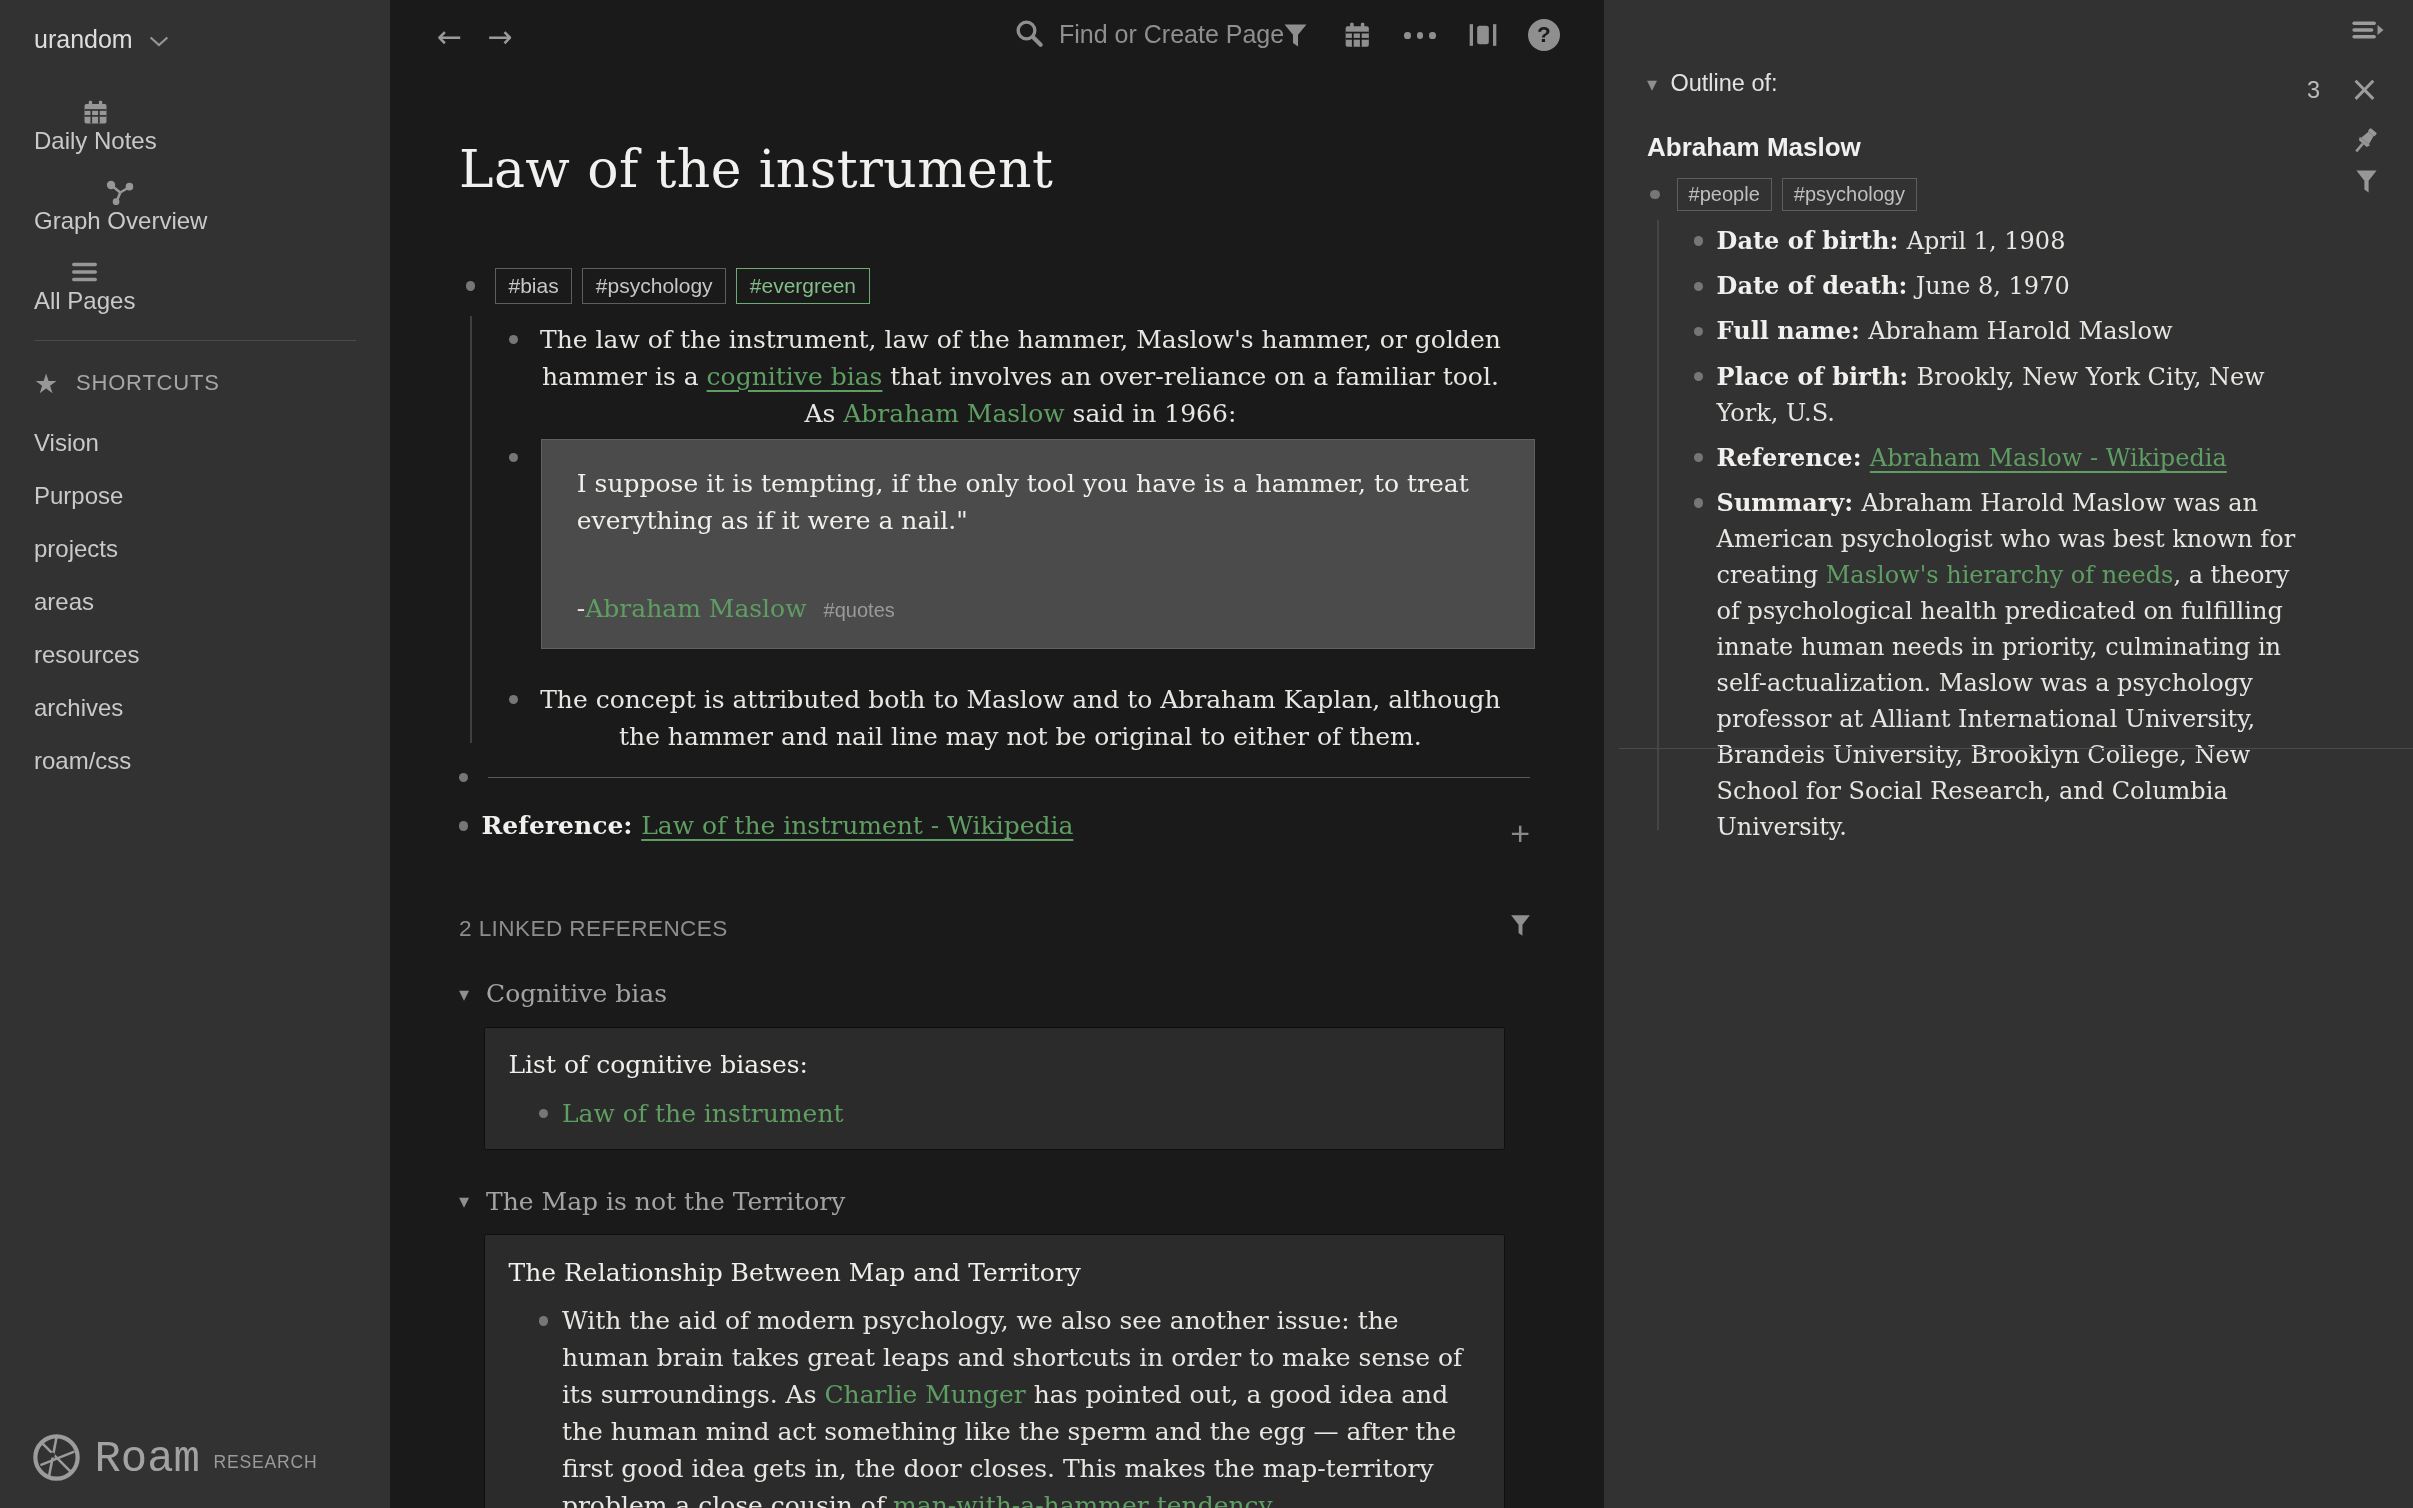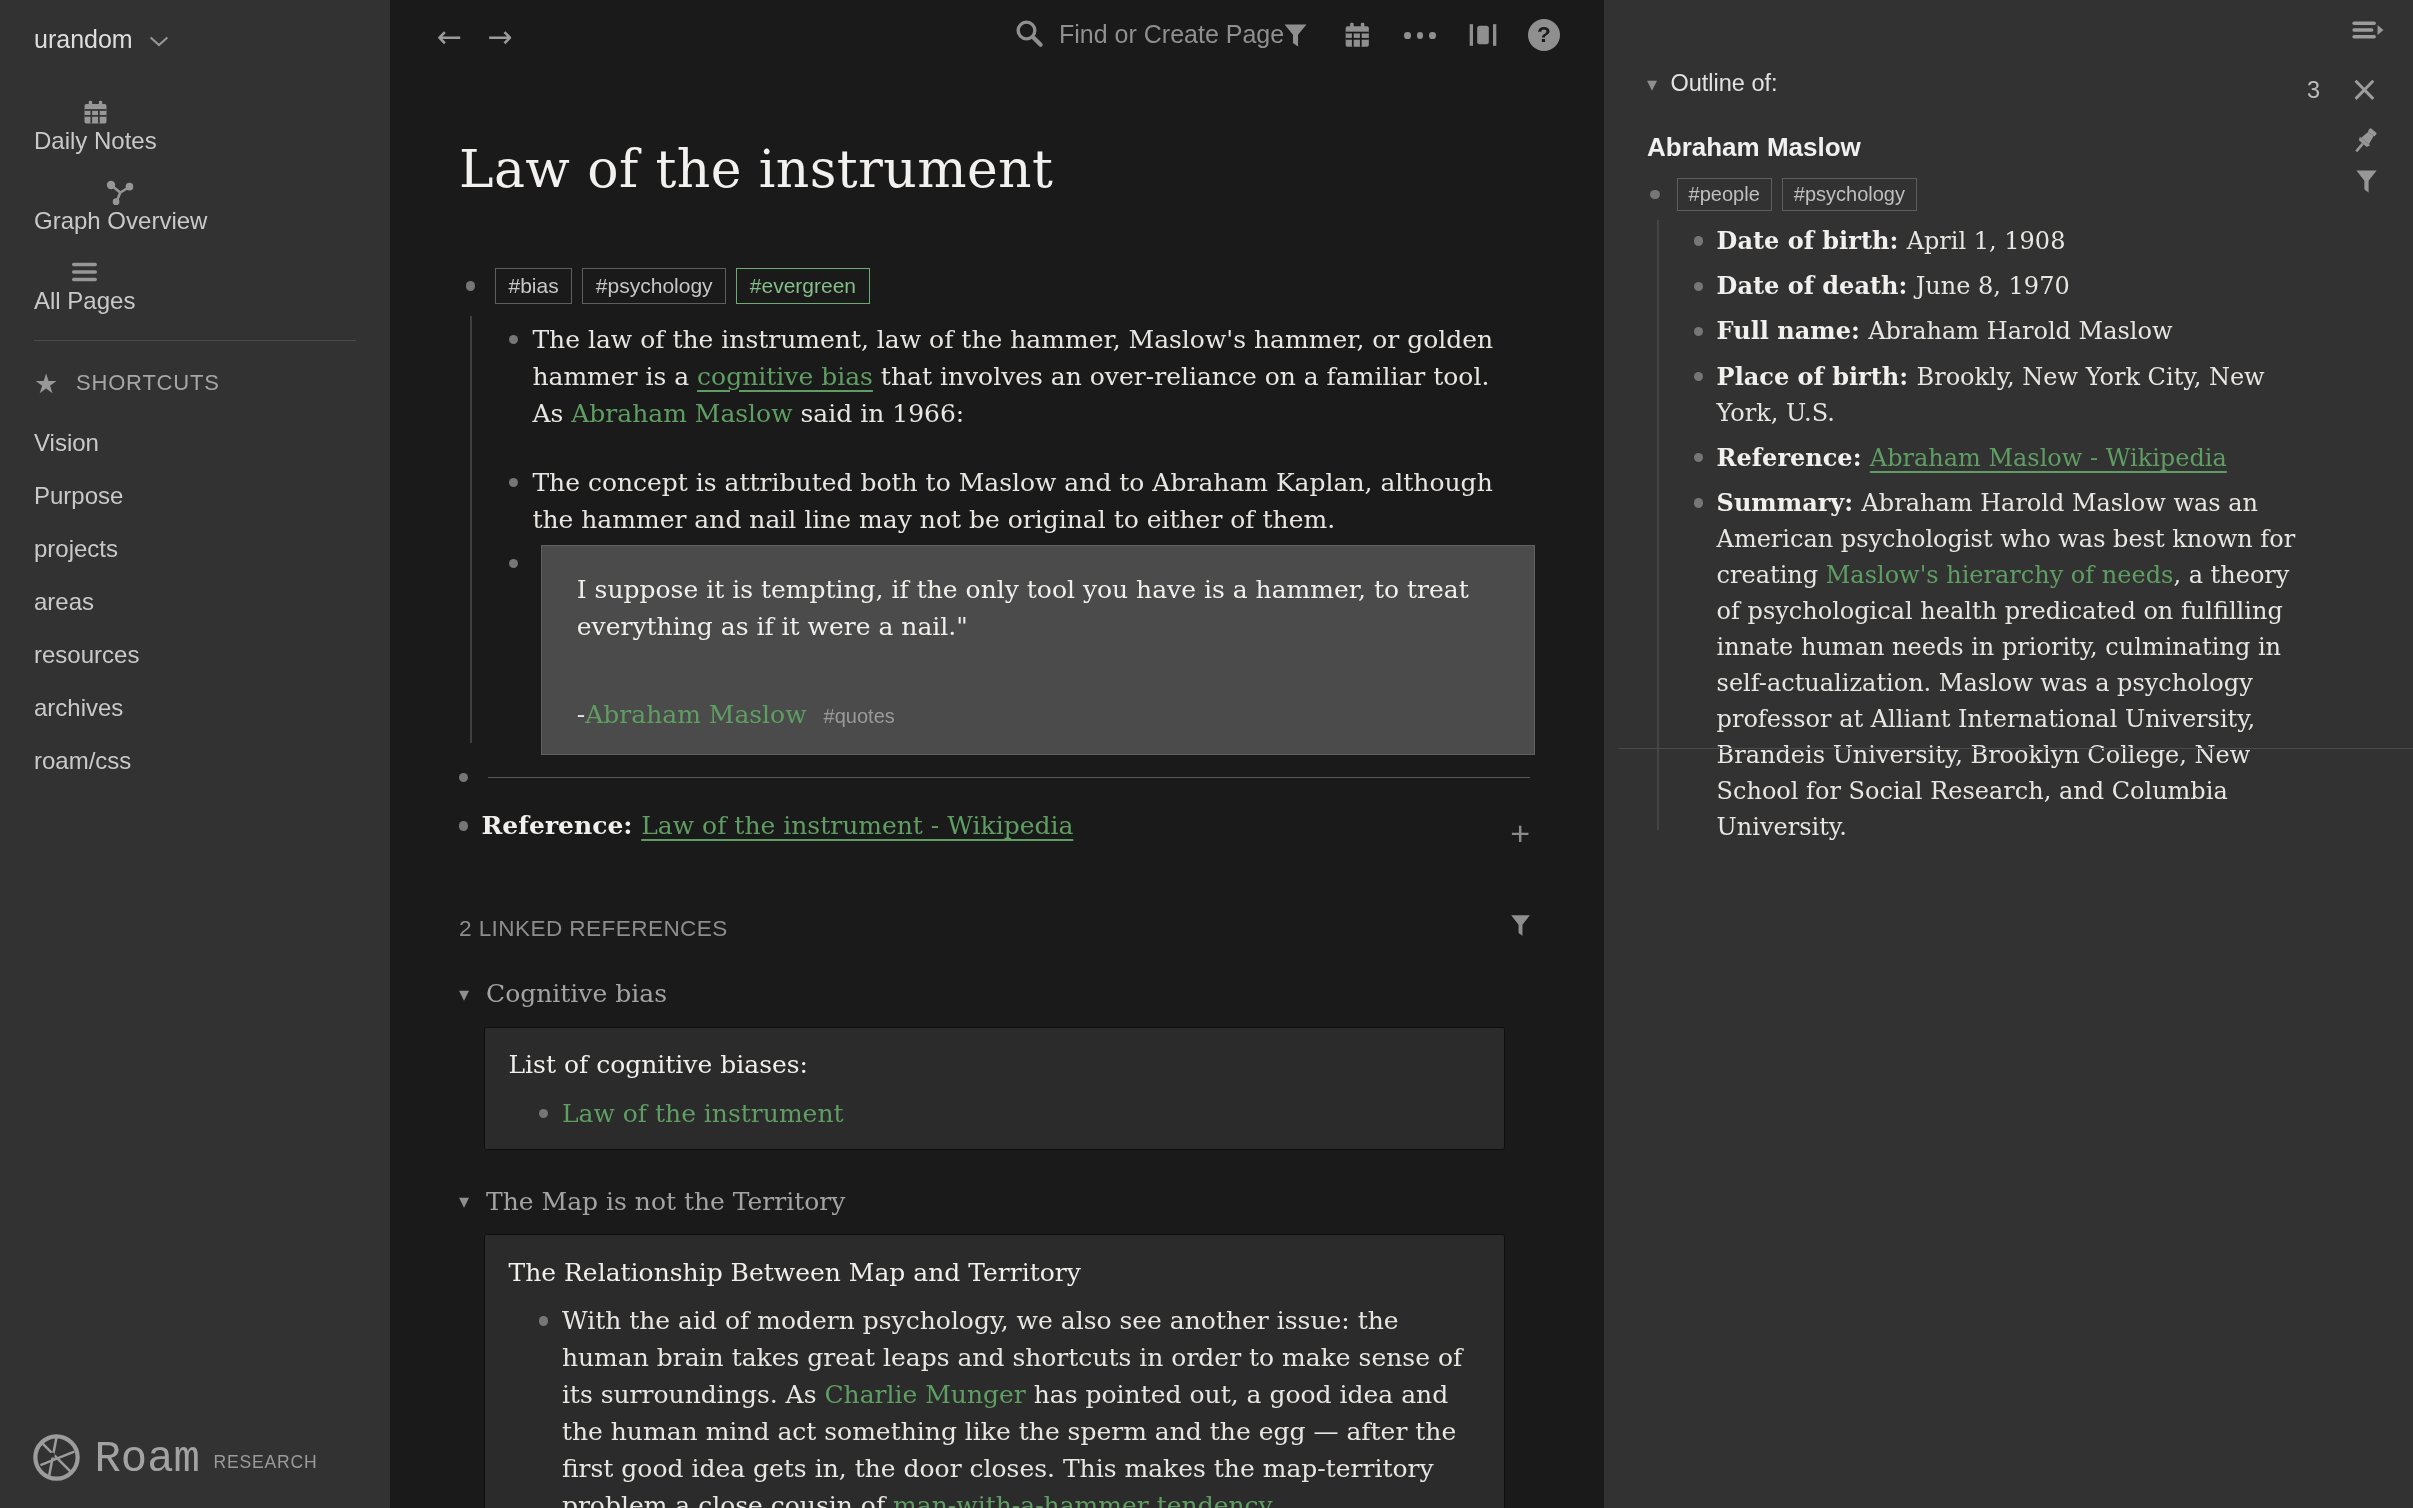--- a/index.html
+++ b/index.html
@@ -62,21 +62,21 @@
   .tags-row{margin-top:69px;align-items:center;}
   .tags-row .bullet{margin-top:0;margin-left:6.7px;}
   .pills{display:flex;gap:10px;margin-left:20px;}
   .pill{border:1.7px solid var(--pill-border);border-radius:0;color:#c6c6c6;font-size:21px;padding:5px 12.6px;cursor:pointer;font-family:var(--sans);}
   .pill.green{border-color:#6cab72;color:#84bd89;}
 
   .thread-group{position:relative;margin-top:17px;}
   .thread-group::before{content:"";position:absolute;left:11px;top:-5px;bottom:11.7px;width:1.7px;background:var(--thread);}
   .child{margin-left:50px;margin-top:13.4px;}
   .child .bullet{margin-right:14.2px;}
-  .para p{max-width:976px;}
+  .para p{max-width:976px;text-align:center;}
 
   .quote-row{margin-top:6.7px;}
   .quote-card{background:var(--quote-bg);border:0.8px solid var(--quote-border);width:1001px;margin-left:8.4px;padding:25px 30px 25px 35px;}
   .quote-text{font-family:var(--serif);font-size:25px;line-height:37px;color:#f0efec;max-width:905px;}
   .quote-attrib{margin-top:55px;font-family:var(--serif);font-size:25px;color:var(--body-text);}
   .rtag{color:#9a9a9a;font-size:20px;font-family:var(--sans);margin-left:17px;cursor:pointer;}
 
   .para2{margin-top:32px;}
   .hr-row{margin-top:18.4px;align-items:center;}
   .hr-row .bullet{margin-top:0;}
@@ -276,31 +276,31 @@
         <span class="pill green">#evergreen</span>
       </span>
     </div>
 
     <div class="thread-group">
       <div class="block child para">
         <span class="bullet"></span>
         <p class="blk-text"><span>The law of the instrument, law of the hammer, Maslow's hammer, or golden hammer is a </span><span class="rlink u">cognitive bias</span><span> that involves an over-reliance on a familiar tool. As </span><span class="rlink">Abraham Maslow</span><span> said in 1966:</span></p>
       </div>
 
-      <div class="block child para para2">
-        <span class="bullet"></span>
-        <p class="blk-text">The concept is attributed both to Maslow and to Abraham Kaplan, although the hammer and nail line may not be original to either of them.</p>
-      </div>
-
       <div class="block child quote-row">
         <span class="bullet"></span>
         <div class="quote-card">
           <p class="quote-text">I suppose it is tempting, if the only tool you have is a hammer, to treat everything as if it were a nail."</p>
           <p class="quote-attrib"><span>-</span><span class="rlink">Abraham Maslow</span><span class="rtag">#quotes</span></p>
         </div>
+      </div>
+
+      <div class="block child para para2">
+        <span class="bullet"></span>
+        <p class="blk-text">The concept is attributed both to Maslow and to Abraham Kaplan, although the hammer and nail line may not be original to either of them.</p>
       </div>
     </div>
 
     <div class="block hr-row">
       <span class="bullet"></span>
       <span class="hr-line"></span>
     </div>
 
     <div class="block ref-row">
       <span class="bullet"></span>

